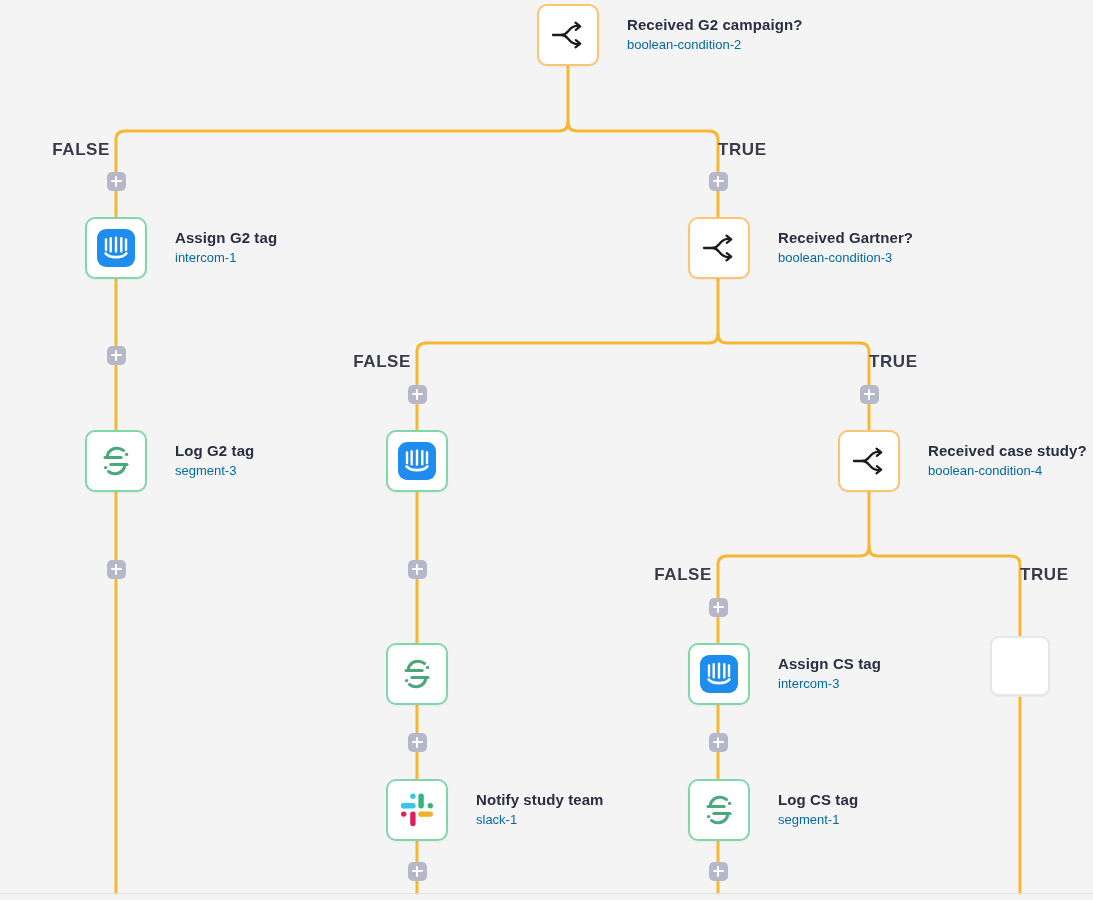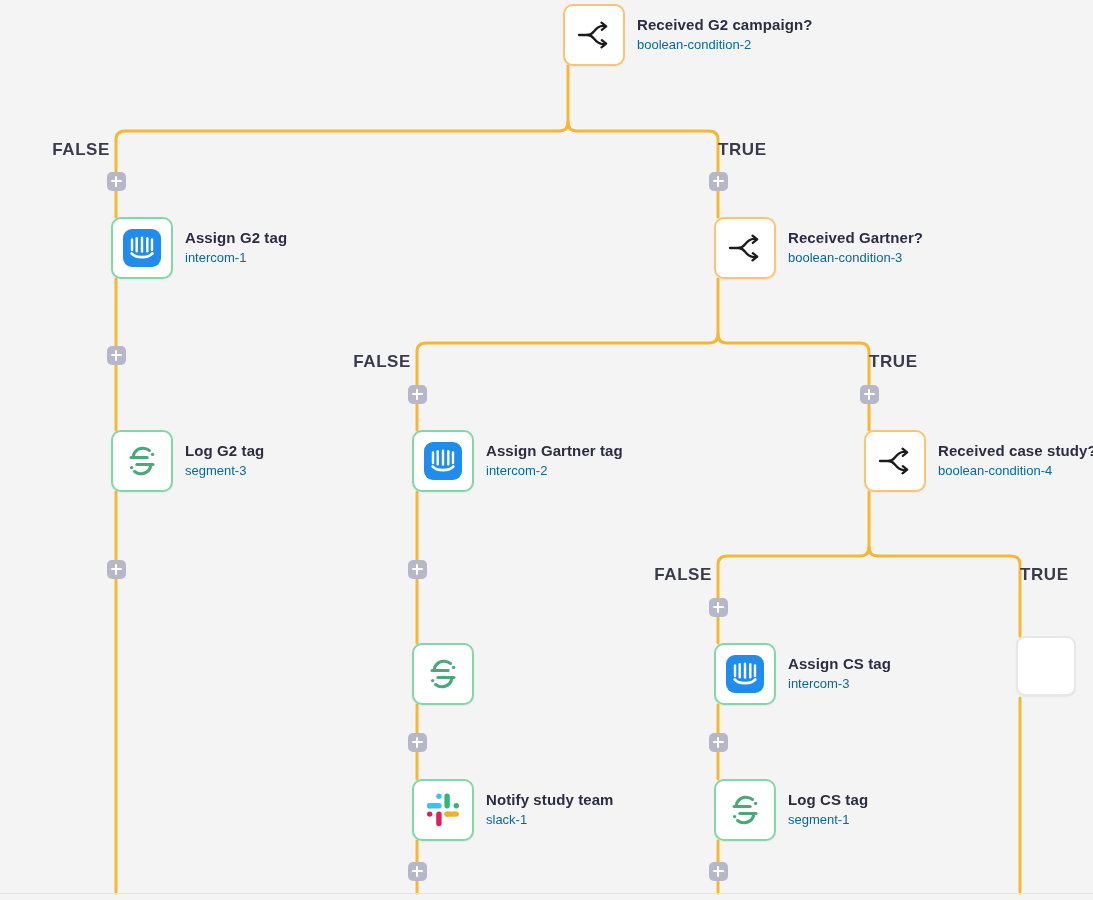--- a/index.html
+++ b/index.html
@@ -26,22 +26,21 @@
     left: 0; top: 893px;
     width: 1093px; height: 1px;
     background: #e2e3e6;
   }
 
   
   .node {
     position: absolute;
     display: flex;
     align-items: center;
-    gap: 12px;
-    margin-left: 26px;
+    gap: 28px;
   }
   .node-box {
     width: 62px; height: 62px;
     border-radius: 10px;
     background: #ffffff;
     display: flex;
     align-items: center;
     justify-content: center;
     flex: 0 0 auto;
     box-shadow: 0 1px 2px rgba(30,30,60,.06);
@@ -237,24 +236,20 @@
             <g stroke="#ffffff" stroke-width="2.4" stroke-linecap="round">
               <line x1="9" y1="10.5" x2="9" y2="21"></line>
               <line x1="13.7" y1="9.2" x2="13.7" y2="22.2"></line>
               <line x1="19" y1="8.8" x2="19" y2="22.6"></line>
               <line x1="24.3" y1="9.2" x2="24.3" y2="22.2"></line>
               <line x1="29" y1="10.5" x2="29" y2="21"></line>
             </g>
             <path d="M8.6 24.4 C12.6 29.4 25.4 29.4 29.4 24.4" fill="none" stroke="#ffffff" stroke-width="2.6" stroke-linecap="round"></path>
           </svg>
         </div>
-        <div class="node-text">
-          <div class="node-title">Assign Gartner tag</div>
-          <div class="node-sub">intercom-2</div>
-        </div>
       </div>
       <div class="node" style="left: 838px; top: 430px;">
         <div class="node-box cond">
           <svg class="ic" width="34" height="30" viewBox="0 0 34 30">
             <g fill="none" stroke="#1c1c1e" stroke-width="2.3" stroke-linecap="round" stroke-linejoin="round">
               <path d="M2 15 H11"></path>
               <path d="M11 15 C16 15 17 10 21 7.5 C24 5.6 26 5.6 27.5 6.2"></path>
               <path d="M11 15 C16 15 17 20 21 22.5 C24 24.4 26 24.4 27.5 23.8"></path>
             </g>
             <path d="M24.5 2.6 L29.2 6.4 L24.8 9.8" fill="none" stroke="#1c1c1e" stroke-width="2.3" stroke-linecap="round" stroke-linejoin="round"></path>

